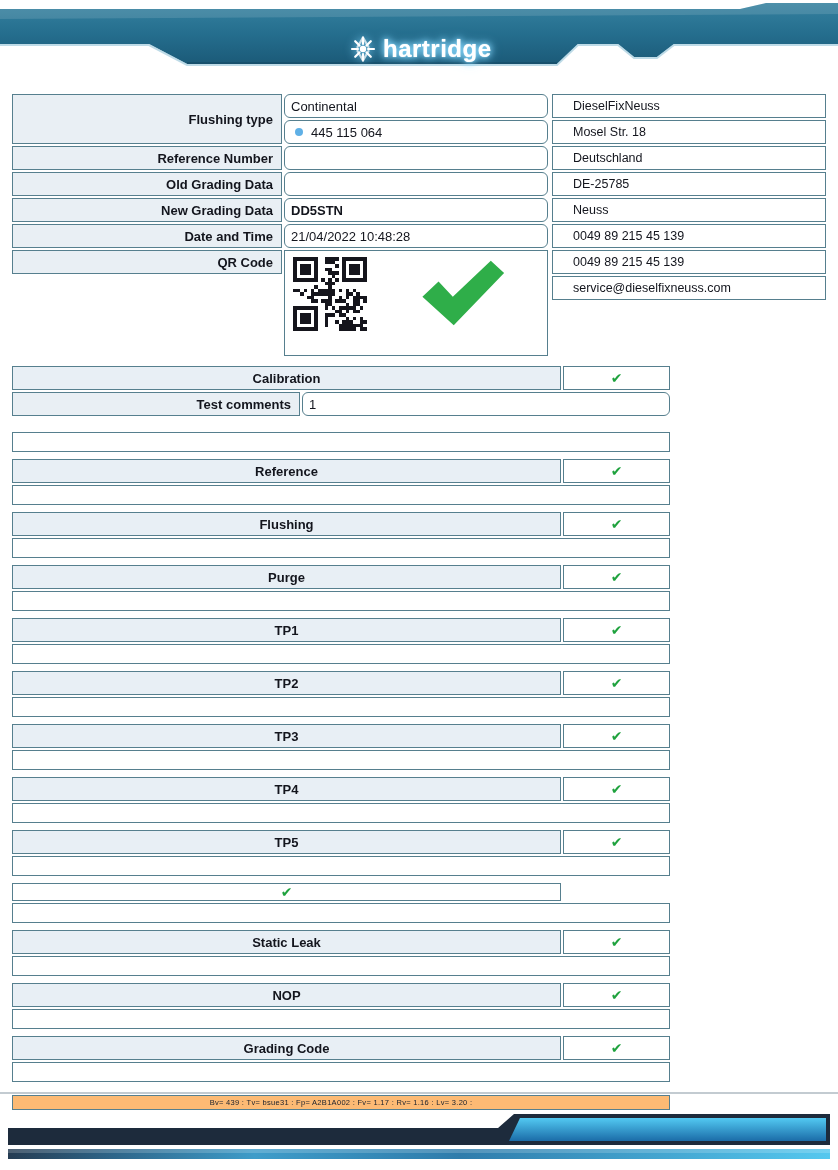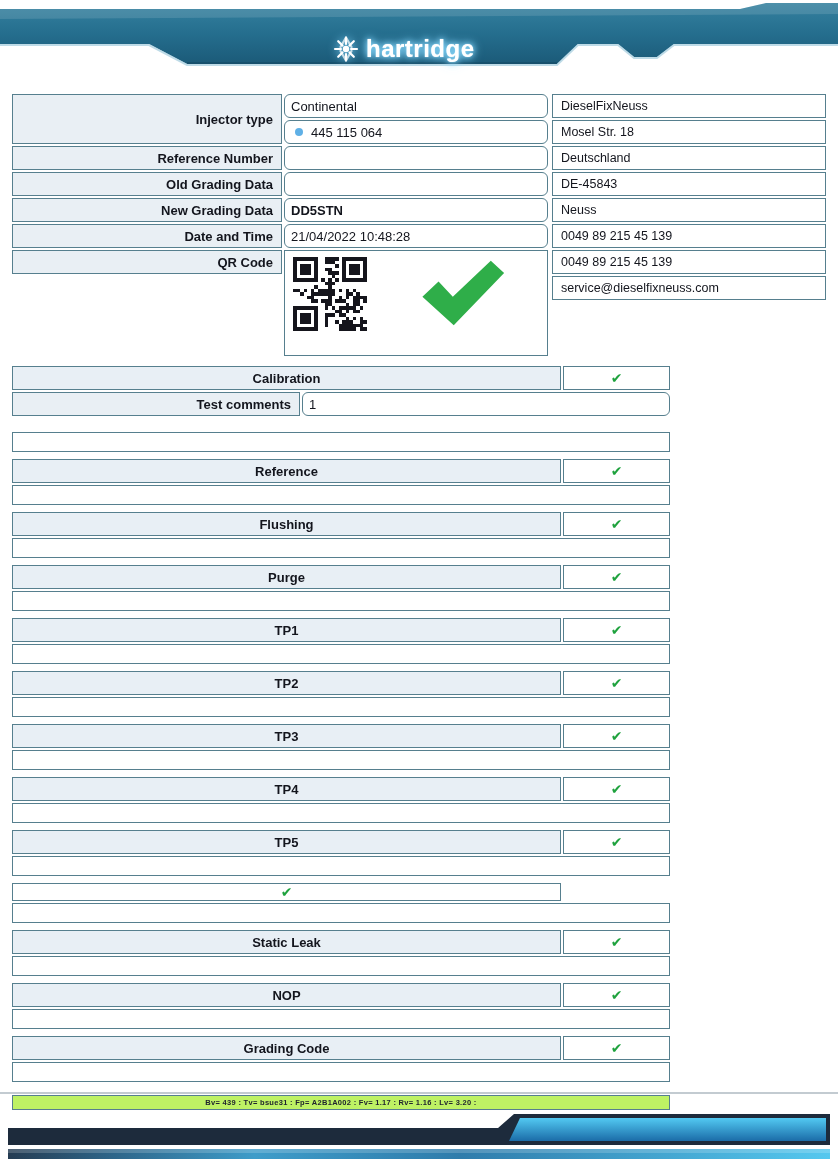--- a/index.html
+++ b/index.html
@@ -1,56 +1,56 @@
 <!DOCTYPE html>
 <html><head>
 <meta charset="utf-8">
 <style>
   * { margin:0; padding:0; box-sizing:border-box; }
   body { background:#fff; font-family:"Liberation Sans","DejaVu Sans",sans-serif; color:#13151d; }
   .page { position:relative; width:838px; height:1170px; background:#fff; overflow:hidden; }
 
   
   .banner { position:absolute; top:0; left:0; width:838px; height:75px; }
-  .logo { position:absolute; top:34px; left:332px; height:30px; display:flex; align-items:center; gap:6px;
+  .logo { position:absolute; top:34px; left:349px; height:30px; display:flex; align-items:center; gap:6px;
           filter:drop-shadow(0 0 4px rgba(130,215,255,.85)); }
   .logo-text { color:#fff; font-size:24px; font-weight:bold; letter-spacing:.5px;
                text-shadow:0 0 6px rgba(140,220,255,.95), 0 0 1px #fff; }
 
   
   .cell { border:1px solid #567f8e; font-size:13px; display:flex; align-items:center; background:#fff; }
   .lblcell { background:#e9eff4; font-weight:bold; justify-content:flex-end; padding-right:8px; text-align:right; }
   .valcell { padding-left:6px;border-radius:6px; }
 
   .left-info { position:absolute; top:94px; left:12px; display:grid;
                grid-template-columns:270px 264px; grid-template-rows:repeat(7,24px) 80px; gap:2px; }
   .c-inj-label { grid-column:1; grid-row:1/3; }
   .c-qr-value  { grid-column:2; grid-row:7/9; position:relative; }
   .bullet { display:inline-block; width:8px; height:8px; border-radius:50%; background:#5fb0e6; margin:0 8px 0 4px; flex:0 0 auto; }
   .bold-val { font-weight:bold; }
   .qr-box { position:absolute; left:8px; top:6px; }
   .big-check { position:absolute; left:126px; top:2px; }
 
   .right-info { position:absolute; top:94px; left:552px; display:grid;
                 grid-template-columns:274px; grid-template-rows:repeat(8,24px); gap:2px; }
-  .right-info .cell { padding-left:8px; font-size:12.5px; }
+  .right-info .cell { padding-left:20px; font-size:12.5px; }
 
   
   .blocks { position:absolute; top:366px; left:12px; width:658px; }
   .block { margin-bottom:7px; }
   .hdr-row { display:grid; grid-template-columns:1fr 107px; gap:2px; margin-bottom:2px; }
   .title-cell { height:24px; background:#e8eff5; border:1px solid #567f8e; display:flex; align-items:center;
                 justify-content:center; font-weight:bold; font-size:13px; }
   .check-cell { background:#fff; border:1px solid #567f8e; display:flex; align-items:center; justify-content:center;
                 color:#1fa23e; font-weight:bold; font-size:14px; }
   .comments-row { display:grid; grid-template-columns:288px 1fr; gap:2px; margin-bottom:16px; }
   .comments-row .cell { height:24px; }
   .empty-row { height:20px; border:1px solid #567f8e; background:#fff; }
-  .footnote-row { margin-top:13px; height:15px; border:1px solid #567f8e; background:#bef264; display:flex;
-                  align-items:center; justify-content:center; font-size:7.5px; letter-spacing:.3px; color:#20242e;font-weight:bold; }
+  .footnote-row { margin-top:13px; height:15px; border:1px solid #567f8e; background:#fdba74; display:flex;
+                  align-items:center; justify-content:center; font-size:7.5px; letter-spacing:.3px; color:#20242e; }
 
   .scan-line { position:absolute; top:1092px; left:0; width:838px; height:2px; background:#c3cbd1; }
 
   
   .footer { position:absolute; top:1108px; left:0; width:838px; height:60px; }
 </style>
 </head>
 <body>
 
 <div class="page">
@@ -85,21 +85,21 @@
           <line x1="14" y1="25.5" x2="8.5" y2="16" opacity=".7"></line>
           <line x1="14" y1="25.5" x2="19.5" y2="16" opacity=".7"></line>
         </g>
         <circle cx="14" cy="14" r="3.2" fill="#ffffff"></circle>
       </svg>
       <span class="logo-text">hartridge</span>
     </div>
   </div>
 
   <div class="left-info">
-    <div class="cell lblcell c-inj-label">Injector type</div>
+    <div class="cell lblcell c-inj-label">Flushing type</div>
     <div class="cell valcell" style="grid-column:2;grid-row:1;">Continental</div>
     <div class="cell valcell" style="grid-column:2;grid-row:2;">
       <span class="bullet"></span>
       <span>445 115 064</span>
     </div>
     <div class="cell lblcell" style="grid-column:1;grid-row:3;">Reference Number</div>
     <div class="cell valcell" style="grid-column:2;grid-row:3;"></div>
     <div class="cell lblcell" style="grid-column:1;grid-row:4;">Old Grading Data</div>
     <div class="cell valcell" style="grid-column:2;grid-row:4;"></div>
     <div class="cell lblcell" style="grid-column:1;grid-row:5;">New Grading Data</div>
@@ -330,21 +330,21 @@
           <polygon points="12,44 29,28 44,44 84,6 98,19 45,74" fill="#2fae49"></polygon>
         </svg>
       </div>
     </div>
   </div>
 
   <div class="right-info">
     <div class="cell">DieselFixNeuss</div>
     <div class="cell">Mosel Str. 18</div>
     <div class="cell">Deutschland</div>
-    <div class="cell">DE-45843</div>
+    <div class="cell">DE-25785</div>
     <div class="cell">Neuss</div>
     <div class="cell">0049 89 215 45 139</div>
     <div class="cell">0049 89 215 45 139</div>
     <div class="cell">service@dieselfixneuss.com</div>
   </div>
 
   <div class="blocks">
 
     <div class="block">
       <div class="hdr-row">

